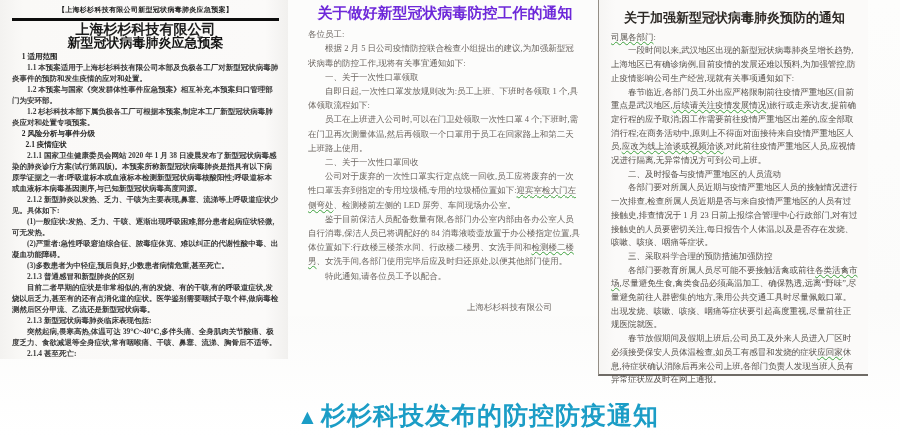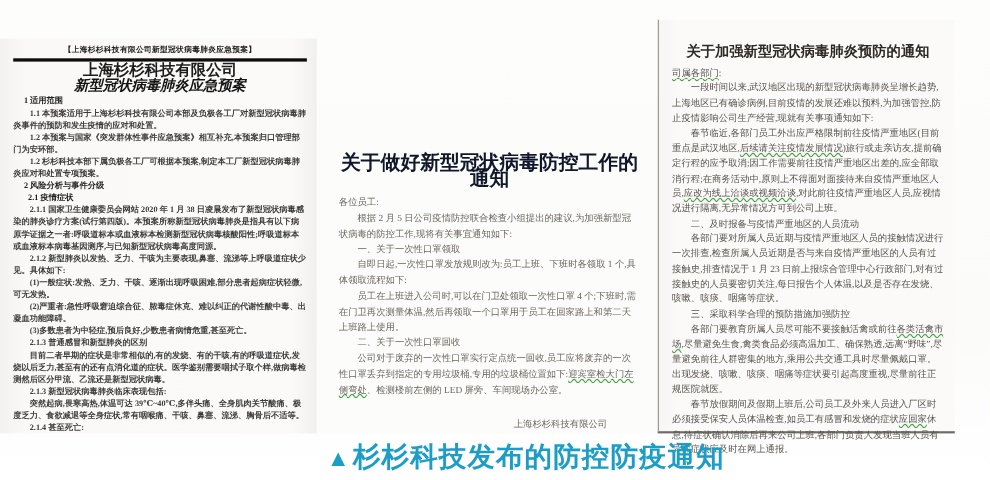--- a/index.html
+++ b/index.html
@@ -1,50 +1,50 @@
 <!DOCTYPE html>
 <html><head>
 <meta charset="utf-8">
 <style>
   html,body{margin:0;padding:0;background:#fff;}
   .page{
     width:900px;height:436px;position:relative;overflow:hidden;
     background:linear-gradient(180deg,#fdfdfc 0%,#fbfbfa 70%,#ffffff 100%);
     font-family:"Liberation Serif","DejaVu Serif",serif;
   }
-  .docs{display:flex;align-items:flex-end;height:394px;}
+  .docs{display:flex;align-items:flex-start;height:394px;}
   .doc{box-sizing:border-box;}
   p{margin:0;}
 
   
   .doc-left{
     width:288px;padding:5px 9px 0 12px;
     background:linear-gradient(90deg,#f3f2f0 0%,#faf9f7 8%,#fbfaf9 92%,#f1f0ee 100%);
     color:#3c3c3c;font-size:7.5px;line-height:11px;
   }
   .dl-header{font-size:7px;font-weight:bold;text-align:center;color:#222;letter-spacing:.3px;}
   .dl-rule{height:3px;background:#0d0d0d;margin:2px 0 1px 0;}
   .dl-title1{font-size:14px;font-weight:bold;text-align:center;color:#1c1c1c;margin:3px 0 2px 0;}
-  .dl-title2{font-size:13px;font-weight:bold;text-align:center;color:#141414;margin:0 0 3px 0;font-style:italic;}
+  .dl-title2{font-size:13px;font-weight:bold;text-align:center;color:#141414;margin:0 0 3px 0;}
   .doc-left p.h{font-weight:bold;color:#1e1e1e;text-indent:1.3em;}
   .doc-left p.h2{font-weight:bold;color:#1e1e1e;text-indent:1.8em;}
   .doc-left p.ind{text-indent:2em;font-weight:bold;}
 
   
   .doc-mid{
     width:310px;padding:2px 16px 0 20px;
     background:#fcfcfb;color:#6b6560;font-size:8.5px;line-height:14.2px;
   }
-  .dm-title{font-size:18px;font-weight:bold;text-align:center;color:#0f172a;margin:4px 0 7px 0;}
+  .dm-title{font-size:15px;font-weight:bold;text-align:center;color:#6d28d9;margin:4px 0 7px 0;}
   .doc-mid p.ind{text-indent:2em;}
   .doc-mid .sig{margin-top:16px;text-align:right;padding-right:30px;line-height:17px;}
 
   
   .doc-right{
-    width:270px;padding:19px 10px 0 12px;height:376px;
+    width:270px;padding:8px 10px 0 12px;height:376px;
     background:linear-gradient(90deg,#f6f5f3 0%,#fbfaf9 6%,#fbfaf9 100%);
     color:#57524d;font-size:8.5px;line-height:13.7px;
     border-left:1px solid #948e86;border-bottom:2px solid #6f6b66;
   }
   .dr-title{font-size:13px;font-weight:bold;text-align:center;color:#2e2a26;margin:3px 0 6px 0;}
   .doc-right p.ind{text-indent:2em;}
 
   .spell{text-decoration:underline;text-decoration-style:wavy;text-decoration-color:#3fa23f;text-decoration-thickness:1px;}
 
   
@@ -87,20 +87,22 @@
 
     <div class="doc doc-mid">
       <div class="dm-title">关于做好新型冠状病毒防控工作的通知</div>
       <p>各位员工:</p>
       <p class="ind">根据 2 月 5 日公司疫情防控联合检查小组提出的建议,为加强新型冠状病毒的防控工作,现将有关事宜通知如下:</p>
       <p class="ind">一、关于一次性口罩领取</p>
       <p class="ind">自即日起,一次性口罩发放规则改为:员工上班、下班时各领取 1 个,具体领取流程如下:</p>
       <p class="ind">员工在上班进入公司时,可以在门卫处领取一次性口罩 4 个;下班时,需在门卫再次测量体温,然后再领取一个口罩用于员工在回家路上和第二天上班路上使用。</p>
       <p class="ind">二、关于一次性口罩回收</p>
       <p class="ind"><span>公司对于废弃的一次性口罩实行定点统一回收,员工应将废弃的一次性口罩丢弃到指定的专用垃圾桶,专用的垃圾桶位置如下:</span><span class="spell">迎宾室检大门左侧弯处</span><span>、检测楼前左侧的 LED 屏旁、车间现场办公室。</span></p>
+      <p class="ind"><span>鉴于目前保洁人员配备数量有限,各部门办公室内部由各办公室人员自行消毒,保洁人员已将调配好的 84 消毒液喷壶放置于办公楼指定位置,具体位置如下:行政楼三楼茶水间、行政楼二楼男、女洗手间和</span><span class="spell">检测楼二楼男</span><span>、女洗手间,各部门使用完毕后应及时归还原处,以便其他部门使用。</span></p>
+      <p class="ind">特此通知,请各位员工予以配合。</p>
       <div class="sig">
         <div>上海杉杉科技有限公司</div>
       </div>
     </div>
 
     <div class="doc doc-right">
       <div class="dr-title">关于加强新型冠状病毒肺炎预防的通知</div>
       <p><span class="spell">司属各部门</span><span>:</span></p>
       <p class="ind">一段时间以来,武汉地区出现的新型冠状病毒肺炎呈增长趋势,上海地区已有确诊病例,目前疫情的发展还难以预料,为加强管控,防止疫情影响公司生产经营,现就有关事项通知如下:</p>
       <p class="ind"><span>春节临近,各部门员工外出应严格限制前往疫情严重地区(目前重点是武汉地区,</span><span class="spell">后续请关注疫情发展情况</span><span>)旅行或走亲访友,提前确定行程的应予取消;因工作需要前往疫情严重地区出差的,应全部取消行程;在商务活动中,原则上不得面对面接待来自疫情严重地区人员,</span><span class="spell">应改为线上洽谈或视频洽谈</span><span>,对此前往疫情严重地区人员,应视情况进行隔离,无异常情况方可到公司上班。</span></p>

